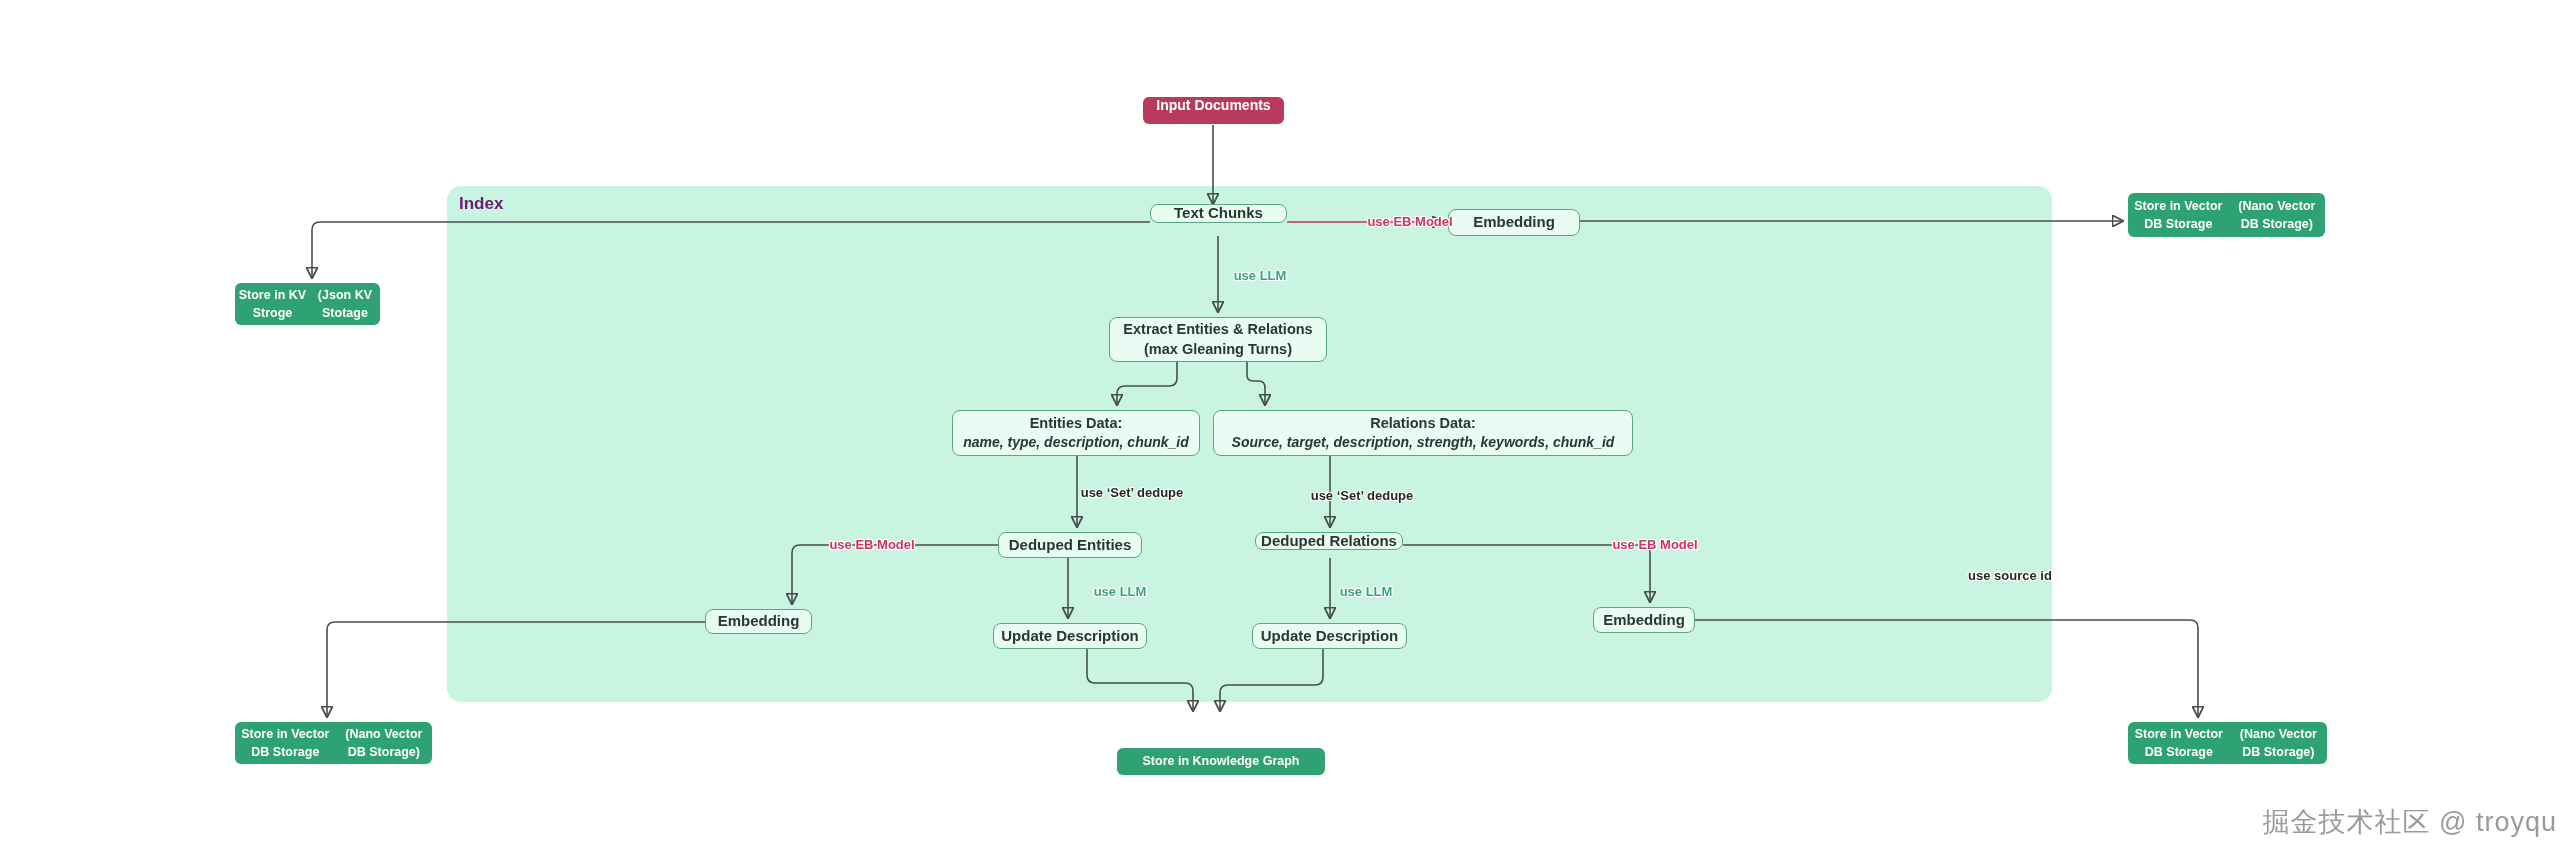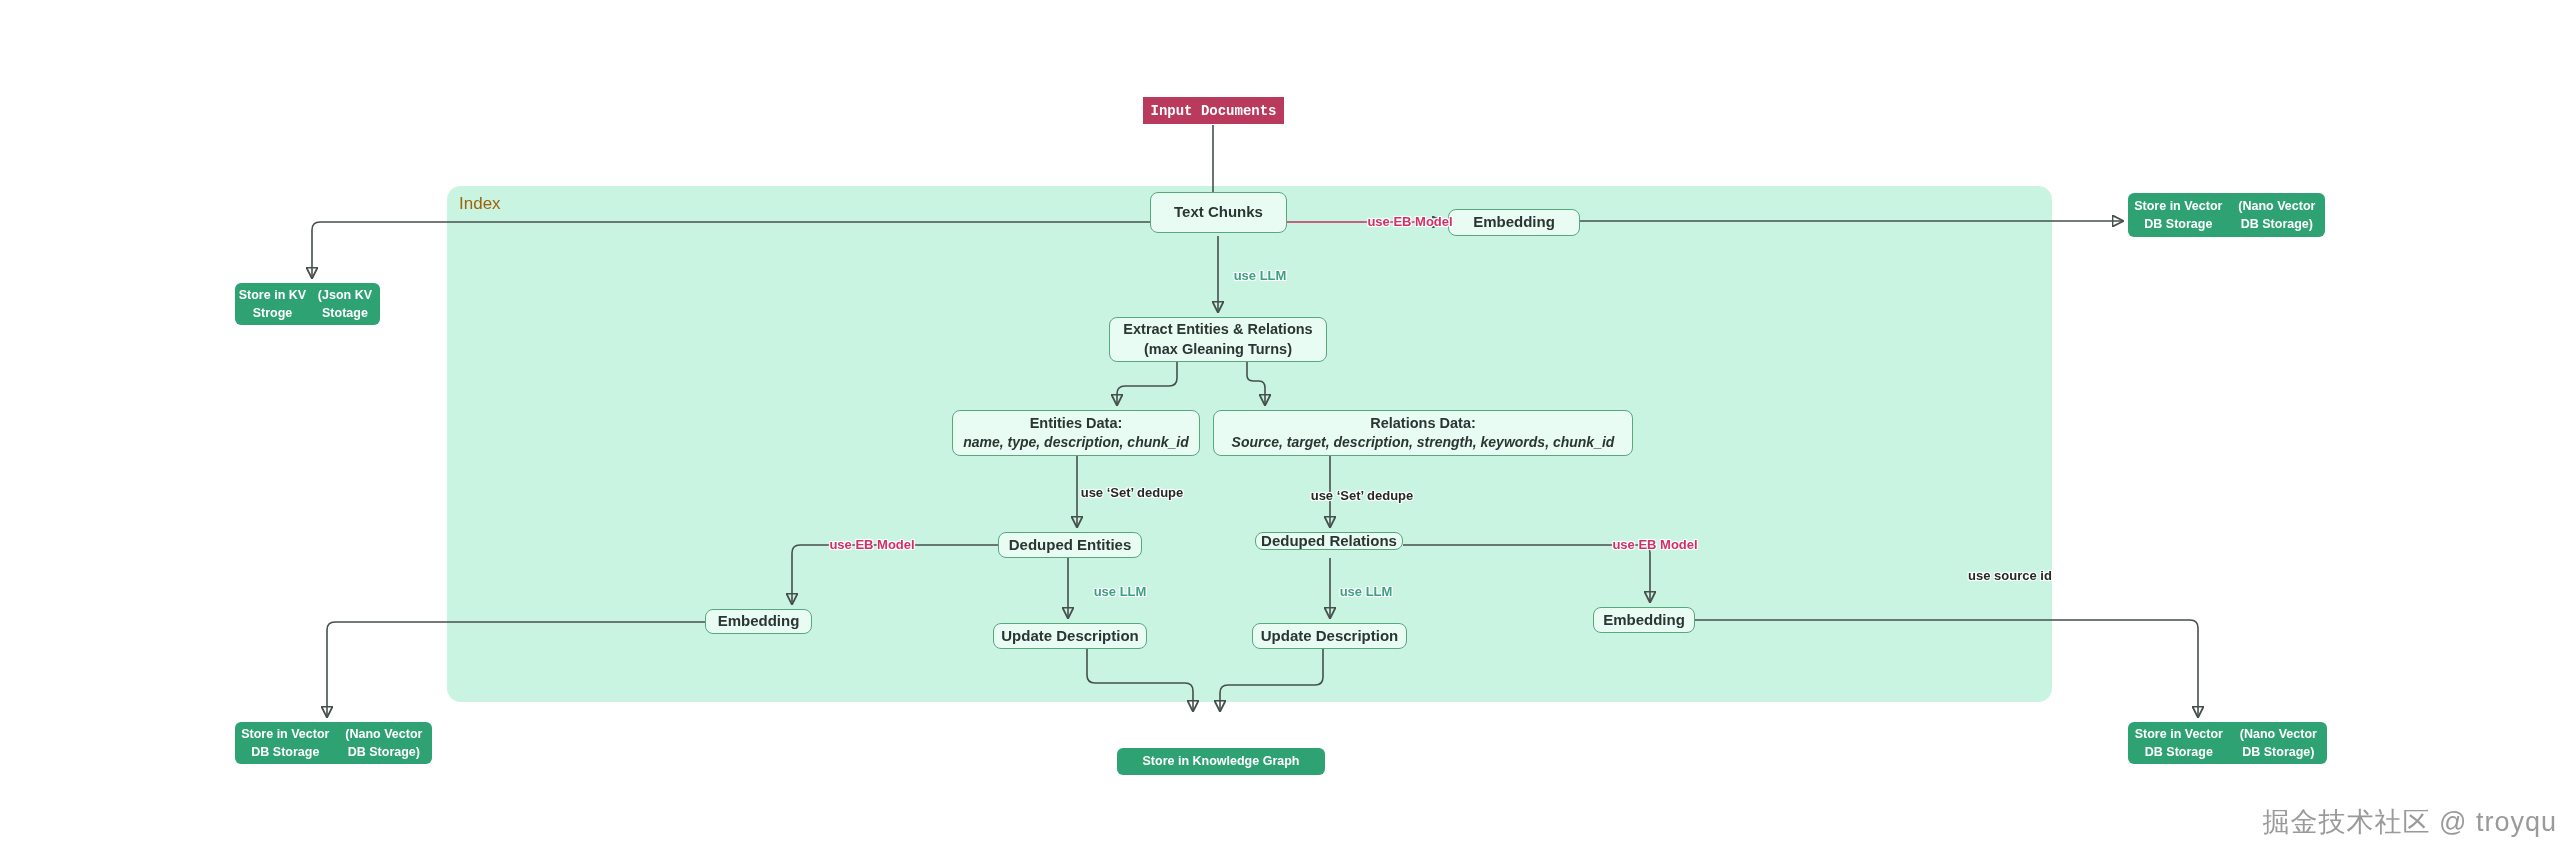--- a/index.html
+++ b/index.html
@@ -23,21 +23,21 @@
   .canvas{
     position:relative;width:2560px;height:862px;overflow:hidden;
     background:var(--page-bg);
     font-family:"Liberation Sans","DejaVu Sans",sans-serif;
   }
   .subgraph{
     position:absolute;left:447px;top:186px;width:1605px;height:516px;
     background:var(--container-bg);border-radius:14px;
   }
   .subgraph-label{
-    position:absolute;left:12px;top:8px;font-size:17px;font-weight:normal;color:#a16207;
+    position:absolute;left:12px;top:8px;font-size:17px;font-weight:bold;color:#701a75;
   }
   svg.edges{position:absolute;left:0;top:0;z-index:2;}
   svg.edges path{fill:none;stroke:var(--edge);stroke-width:1.6px;}
   svg.edges path.accent{stroke:var(--edge-accent);}
   .ah-dark{fill:var(--edge);}
   .ah-accent{fill:var(--edge-accent);}
   .node{
     position:absolute;z-index:3;display:flex;flex-direction:column;
     align-items:center;justify-content:center;text-align:center;
     background:var(--node-fill);border:1.5px solid var(--node-border);
@@ -46,23 +46,23 @@
   }
   .node .fields{font-style:italic;font-size:14px;}
   .node.small-text{font-size:14.5px;}
   .store{
     position:absolute;z-index:3;display:flex;
     align-items:center;justify-content:center;text-align:center;
     background:var(--green-bg);border-radius:6px;color:var(--green-text);
     font-weight:bold;font-size:12.5px;line-height:1.45;box-sizing:border-box;
   }
   .crimson-node{
-    position:absolute;z-index:3;display:flex;align-items:center;justify-content:center;
-    background:var(--crimson-bg);border-radius:0;color:var(--crimson-text);
-    font-weight:bold;font-size:14px;box-sizing:border-box;font-family:Liberation Mono, monospace;
+    position:absolute;z-index:3;display:flex;justify-content:center;
+    background:var(--crimson-bg);border-radius:6px;color:var(--crimson-text);
+    font-weight:bold;font-size:14px;box-sizing:border-box;
   }
   .edge-label{
     position:absolute;z-index:4;transform:translate(-50%,-50%);
     font-size:13px;font-weight:bold;white-space:nowrap;color:var(--label-dark);
     text-shadow:1px 1px 0 #fff,-1px -1px 0 #fff,1px -1px 0 #fff,-1px 1px 0 #fff,0 0 3px #fff;
     margin-left:47px;
   }
   .edge-label.accent{color:var(--label-accent);}
   .edge-label.teal{color:var(--label-teal);}
   .watermark{
@@ -105,21 +105,21 @@
     <path d="M705,622 H335 Q327,622 327,630 V716" marker-end="url(#arrow-dark)"></path>
     <path d="M1695,620 H2190 Q2198,620 2198,628 V716" marker-end="url(#arrow-dark)"></path>
     <path d="M1087,649 V675 Q1087,683 1095,683 H1185 Q1193,683 1193,691 V710" marker-end="url(#arrow-dark)"></path>
     <path d="M1323,649 V677 Q1323,685 1315,685 H1228 Q1220,685 1220,693 V710" marker-end="url(#arrow-dark)"></path>
   </svg>
 
   <div class="crimson-node" style="left:1143px;top:97px;width:141px;height:27px">
     <span>Input Documents</span>
   </div>
 
-  <div class="node" style="left:1150px;top:192px;width:137px;height:41px">
+  <div class="node" style="left:1150px;top:204px;width:137px;height:19px">
     <span>Text Chunks</span>
   </div>
 
   <div class="node" style="left:1448px;top:209px;width:132px;height:27px">
     <span>Embedding</span>
   </div>
 
   <div class="node small-text" style="left:1109px;top:317px;width:218px;height:45px">
     <span>Extract Entities &amp; Relations</span>
     <span>(max Gleaning Turns)</span>

